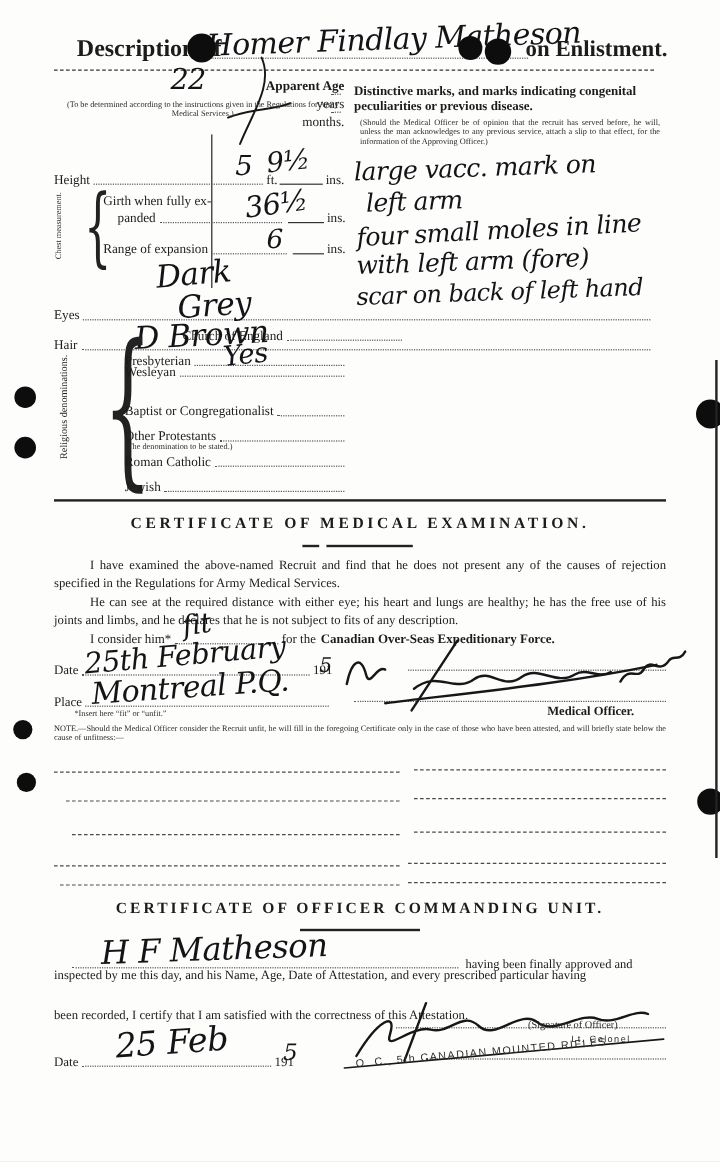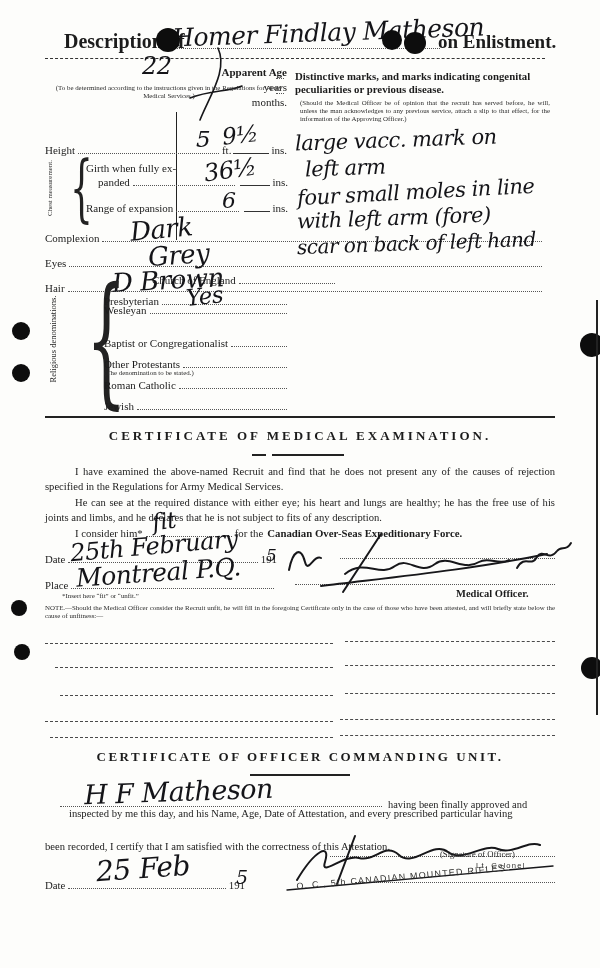--- a/index.html
+++ b/index.html
@@ -73,24 +73,20 @@
   </div>
   <span class="abs hw" style="left:204px;top:156px;font-size:24px;transform:rotate(-8deg);">36½</span>
   <div class="row" style="left:86px;top:202px;width:202px;">
     <span class="lbl">Range of expansion</span>
     <span class="leader"></span>
     <span class="uline" style="width:26px;"></span>
     <span class="lbl">ins.</span>
   </div>
   <span class="abs hw" style="left:222px;top:188px;font-size:22px;">6</span>
 
-  <div class="row" style="left:45px;top:232px;width:500px;">
-    <span class="lbl">Complexion</span>
-    <span class="leader"></span>
-  </div>
   <span class="abs hw" style="left:130px;top:214px;font-size:26px;transform:rotate(-5deg);">Dark</span>
 
   <div class="row" style="left:45px;top:257px;width:500px;">
     <span class="lbl">Eyes</span>
     <span class="leader"></span>
   </div>
   <span class="abs hw" style="left:148px;top:240px;font-size:26px;transform:rotate(-4deg);">Grey</span>
 
   <div class="row" style="left:45px;top:282px;width:500px;">
     <span class="lbl">Hair</span>
@@ -195,21 +191,21 @@
   <div class="bl" style="left:340px;top:719px;width:215px;"></div>
   <div class="bl" style="left:50px;top:737px;width:283px;"></div>
   <div class="bl" style="left:340px;top:735px;width:215px;"></div>
 
   <div class="sect-title" style="top:749px;letter-spacing:2.5px;">CERTIFICATE OF OFFICER COMMANDING UNIT.</div>
   <div class="hr" style="left:250px;top:774px;width:100px;border-top-width:2.4px;"></div>
 
   <div class="abs" style="left:60px;top:806px;width:322px;border-bottom:1.3px dotted #555;height:0;"></div>
   <span class="abs hw" style="left:84px;top:776px;font-size:27px;transform:rotate(-2deg);">H F Matheson</span>
   <div class="abs" style="left:388px;top:799px;font-size:10.4px;white-space:nowrap;">having been finally approved and</div>
-  <div class="abs" style="left:45px;top:808px;width:510px;font-size:10.6px;text-align:justify;margin-left:24px;">inspected by me this day, and his Name, Age, Date of Attestation, and every prescribed particular having</div>
+  <div class="abs" style="left:45px;top:808px;width:510px;font-size:10.6px;text-align:justify;">inspected by me this day, and his Name, Age, Date of Attestation, and every prescribed particular having</div>
   <div class="abs" style="left:45px;top:841px;width:510px;font-size:10.6px;">been recorded, I certify that I am satisfied with the correctness of this Attestation.</div>
 
   <div class="abs" style="left:330px;top:856px;width:225px;border-top:1.2px dotted #555;"></div>
   <div class="abs" style="left:355px;top:882px;width:200px;border-top:1.2px dotted #555;"></div>
   <svg style="left:285px;top:828px;" width="270" height="66">
     <path class="sigpath" d="M12,52 C 30,22 46,14 40,34 C 35,50 58,26 74,30 C 90,34 100,14 114,27 C 128,40 148,12 163,24 C 177,35 198,15 213,21 C 228,27 243,12 255,17"></path>
     <path class="sigpath" d="M70,8 L 52,56"></path>
     <path class="sigpath" style="stroke-width:1.4" d="M2,62 L 268,38"></path>
   </svg>
   <div class="abs fine" style="left:440px;top:850px;font-size:8.6px;">(Signature of Officer)</div>

